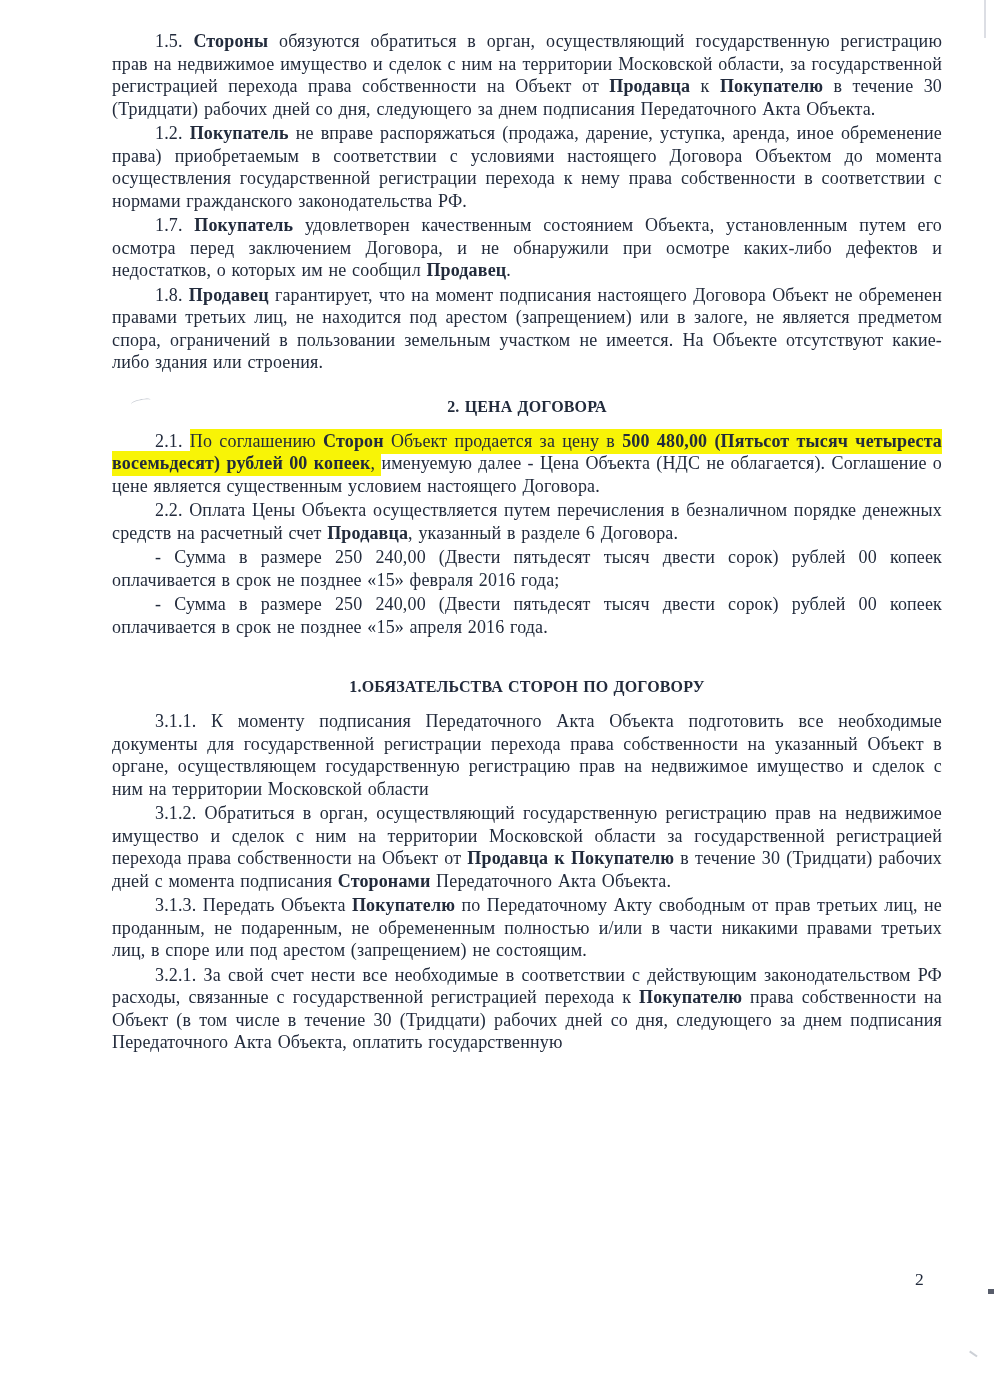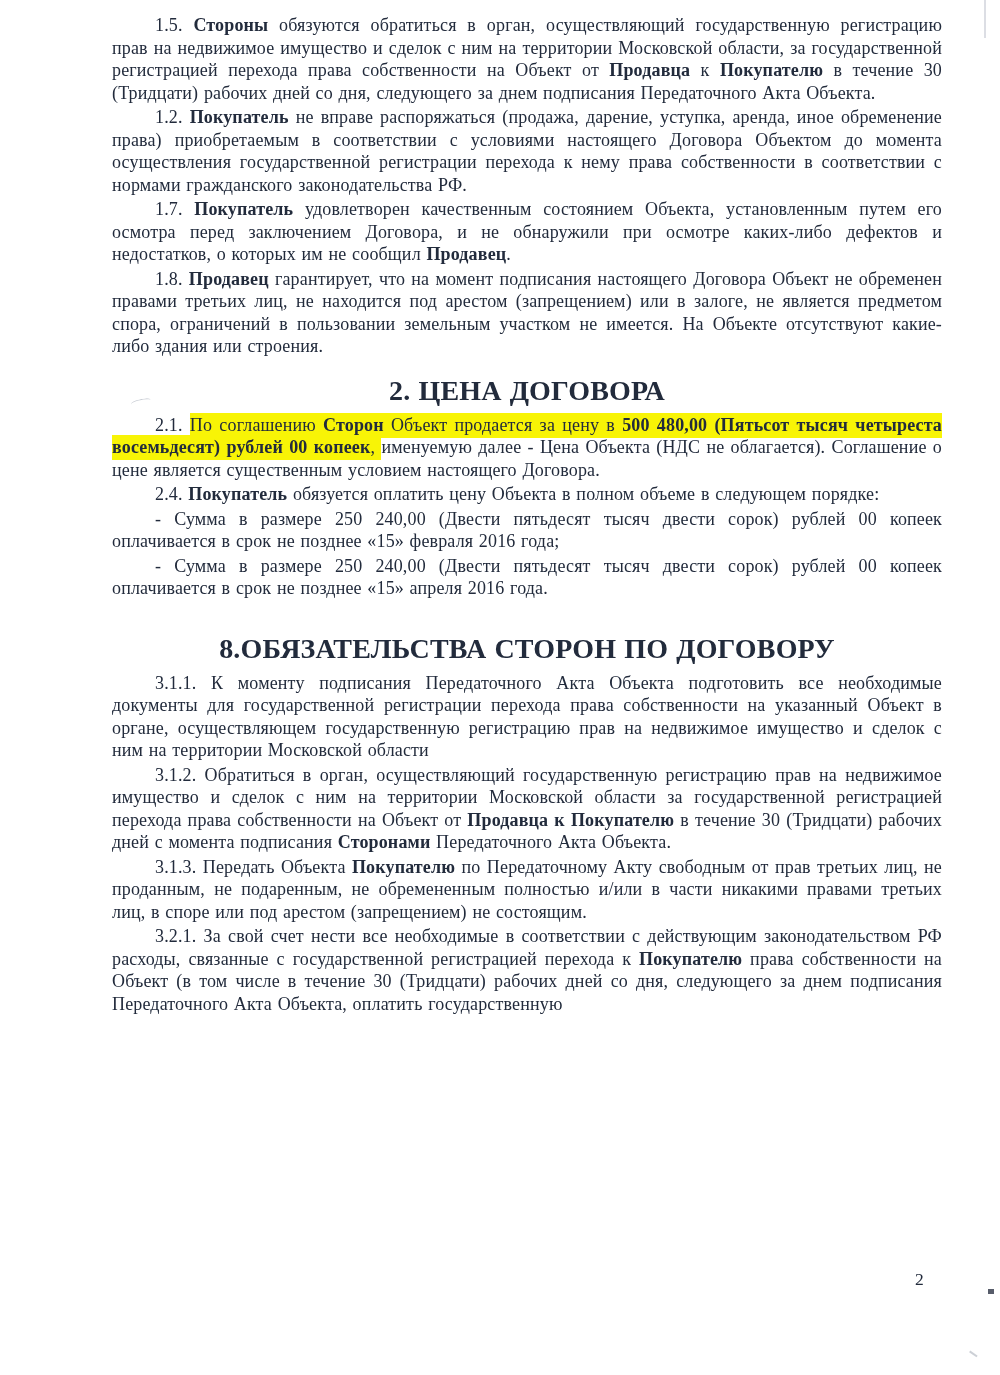--- a/index.html
+++ b/index.html
@@ -14,21 +14,21 @@
     font-family:"Liberation Serif","DejaVu Serif",serif;
   }
   .page{
     position:relative;
     width:1000px;height:1375px;
     background:var(--paper);
     overflow:hidden;
   }
   .doc-body{
     position:absolute;
-    left:112px;top:14px;width:830px;
+    left:112px;top:30px;width:830px;
     color:var(--ink);
     font-size:18px;
     line-height:22.5px;
     text-align:justify;
     letter-spacing:0.15px;
     word-spacing:1px;
   }
   .para{
     margin:0 0 2px 0;
     text-indent:43px;
@@ -36,21 +36,21 @@
   .b{font-weight:bold;}
   .hl{
     background:var(--hl);
     padding:2px 0 3px 0;
     box-decoration-break:clone;
     -webkit-box-decoration-break:clone;
   }
   .heading{
     text-align:center;
     font-weight:bold;
-    font-size:28px;
+    font-size:16px;
     line-height:24px;
     margin:21px 0 11px 0;
   }
   .para.item + .heading{
     margin-top:37px;
   }
   .page-number{
     position:absolute;
     left:915px;top:1269px;
     color:var(--ink);
@@ -81,24 +81,24 @@
 <body>
 
 <div class="page">
   <div class="doc-body">
       <p class="para"><span>1.5. </span><span class="b">Стороны</span><span> обязуются обратиться в орган, осуществляющий государственную регистрацию прав на недвижимое имущество и сделок с ним на территории Московской области, за государственной регистрацией перехода права собственности на Объект от </span><span class="b">Продавца</span><span> к </span><span class="b">Покупателю</span><span> в течение 30 (Тридцати) рабочих дней со дня, следующего за днем подписания Передаточного Акта Объекта.</span></p>
       <p class="para"><span>1.2. </span><span class="b">Покупатель</span><span> не вправе распоряжаться (продажа, дарение, уступка, аренда, иное обременение права) приобретаемым в соответствии с условиями настоящего Договора Объектом до момента осуществления государственной регистрации перехода к нему права собственности в соответствии с нормами гражданского законодательства РФ.</span></p>
       <p class="para"><span>1.7. </span><span class="b">Покупатель</span><span> удовлетворен качественным состоянием Объекта, установленным путем его осмотра перед заключением Договора, и не обнаружили при осмотре каких-либо дефектов и недостатков, о которых им не сообщил </span><span class="b">Продавец</span><span>.</span></p>
       <p class="para"><span>1.8. </span><span class="b">Продавец</span><span> гарантирует, что на момент подписания настоящего Договора Объект не обременен правами третьих лиц, не находится под арестом (запрещением) или в залоге, не является предметом спора, ограничений в пользовании земельным участком не имеется. На Объекте отсутствуют какие-либо здания или строения.</span></p>
       <div class="heading">2. ЦЕНА ДОГОВОРА</div>
       <p class="para"><span>2.1. </span><span class="hl">По соглашению </span><span class="b hl">Сторон</span><span class="hl"> Объект продается за цену в </span><span class="b hl">500 480,00 (Пятьсот тысяч четыреста восемьдесят) рублей 00 копеек</span><span class="hl">, </span><span>именуемую далее - Цена Объекта (НДС не облагается). Соглашение о цене является существенным условием настоящего Договора.</span></p>
-      <p class="para"><span>2.4. </span><span class="b">Покупатель</span><span> обязуется оплатить цену Объекта в полном объеме в следующем порядке:</span></p>
+      <p class="para"><span>2.2. Оплата Цены Объекта осуществляется путем перечисления в безналичном порядке денежных средств на расчетный счет </span><span class="b">Продавца</span><span>, указанный в разделе 6 Договора.</span></p>
       <p class="para item"><span>- Сумма в размере 250 240,00 (Двести пятьдесят тысяч двести сорок) рублей 00 копеек оплачивается в срок не позднее «15» февраля 2016 года;</span></p>
       <p class="para item"><span>- Сумма в размере 250 240,00 (Двести пятьдесят тысяч двести сорок) рублей 00 копеек оплачивается в срок не позднее «15» апреля 2016 года.</span></p>
-      <div class="heading">8.ОБЯЗАТЕЛЬСТВА СТОРОН ПО ДОГОВОРУ</div>
+      <div class="heading">1.ОБЯЗАТЕЛЬСТВА СТОРОН ПО ДОГОВОРУ</div>
       <p class="para"><span>3.1.1. К моменту подписания Передаточного Акта Объекта подготовить все необходимые документы для государственной регистрации перехода права собственности на указанный Объект в органе, осуществляющем государственную регистрацию прав на недвижимое имущество и сделок с ним на территории Московской области</span></p>
       <p class="para"><span>3.1.2. Обратиться в орган, осуществляющий государственную регистрацию прав на недвижимое имущество и сделок с ним на территории Московской области за государственной регистрацией перехода права собственности на Объект от </span><span class="b">Продавца к Покупателю</span><span> в течение 30 (Тридцати) рабочих дней с момента подписания </span><span class="b">Сторонами</span><span> Передаточного Акта Объекта.</span></p>
       <p class="para"><span>3.1.3. Передать Объекта </span><span class="b">Покупателю</span><span> по Передаточному Акту свободным от прав третьих лиц, не проданным, не подаренным, не обремененным полностью и/или в части никакими правами третьих лиц, в споре или под арестом (запрещением) не состоящим.</span></p>
       <p class="para"><span>3.2.1. За свой счет нести все необходимые в соответствии с действующим законодательством РФ расходы, связанные с государственной регистрацией перехода к </span><span class="b">Покупателю</span><span> права собственности на Объект (в том числе в течение 30 (Тридцати) рабочих дней со дня, следующего за днем подписания Передаточного Акта Объекта, оплатить государственную</span></p>
     </div>
   <div class="page-number">2</div>
   <div class="artifact a1"></div>
   <div class="artifact a2"></div>
   <div class="artifact a3"></div>
   <div class="artifact a4"></div>

